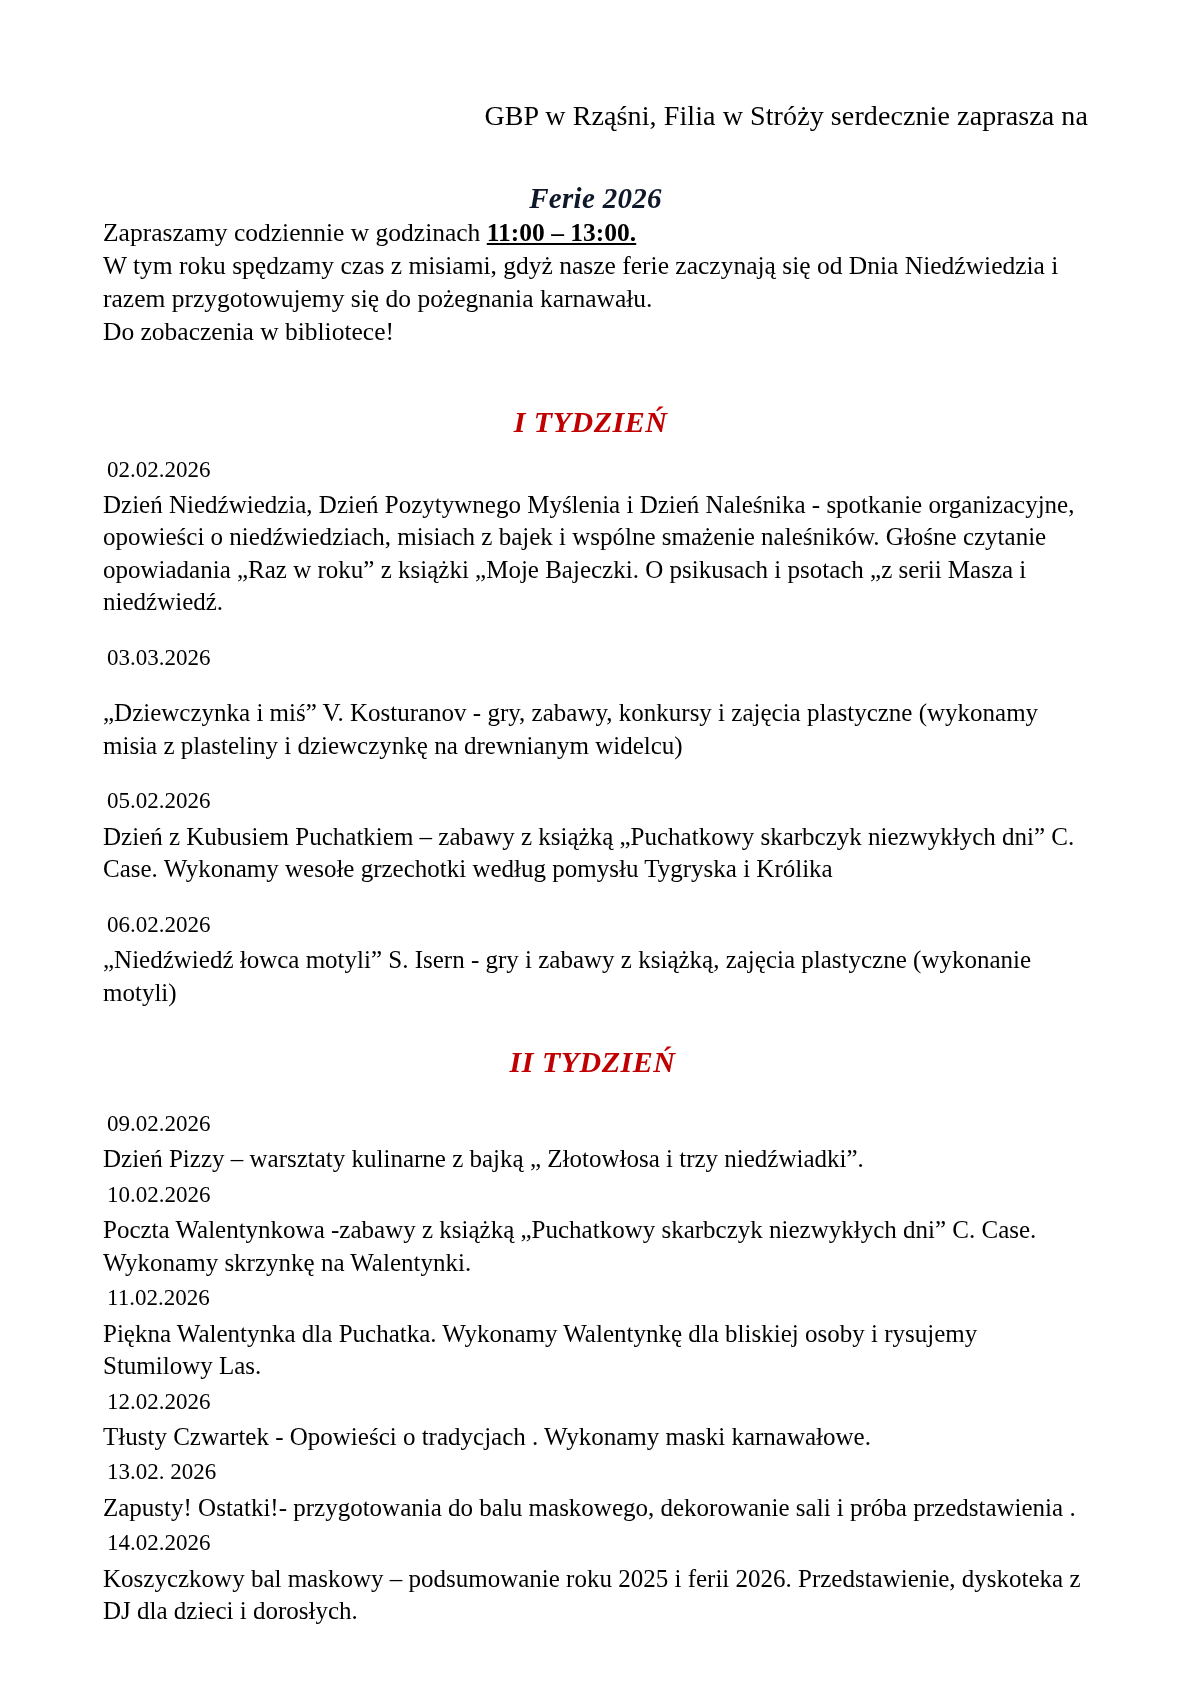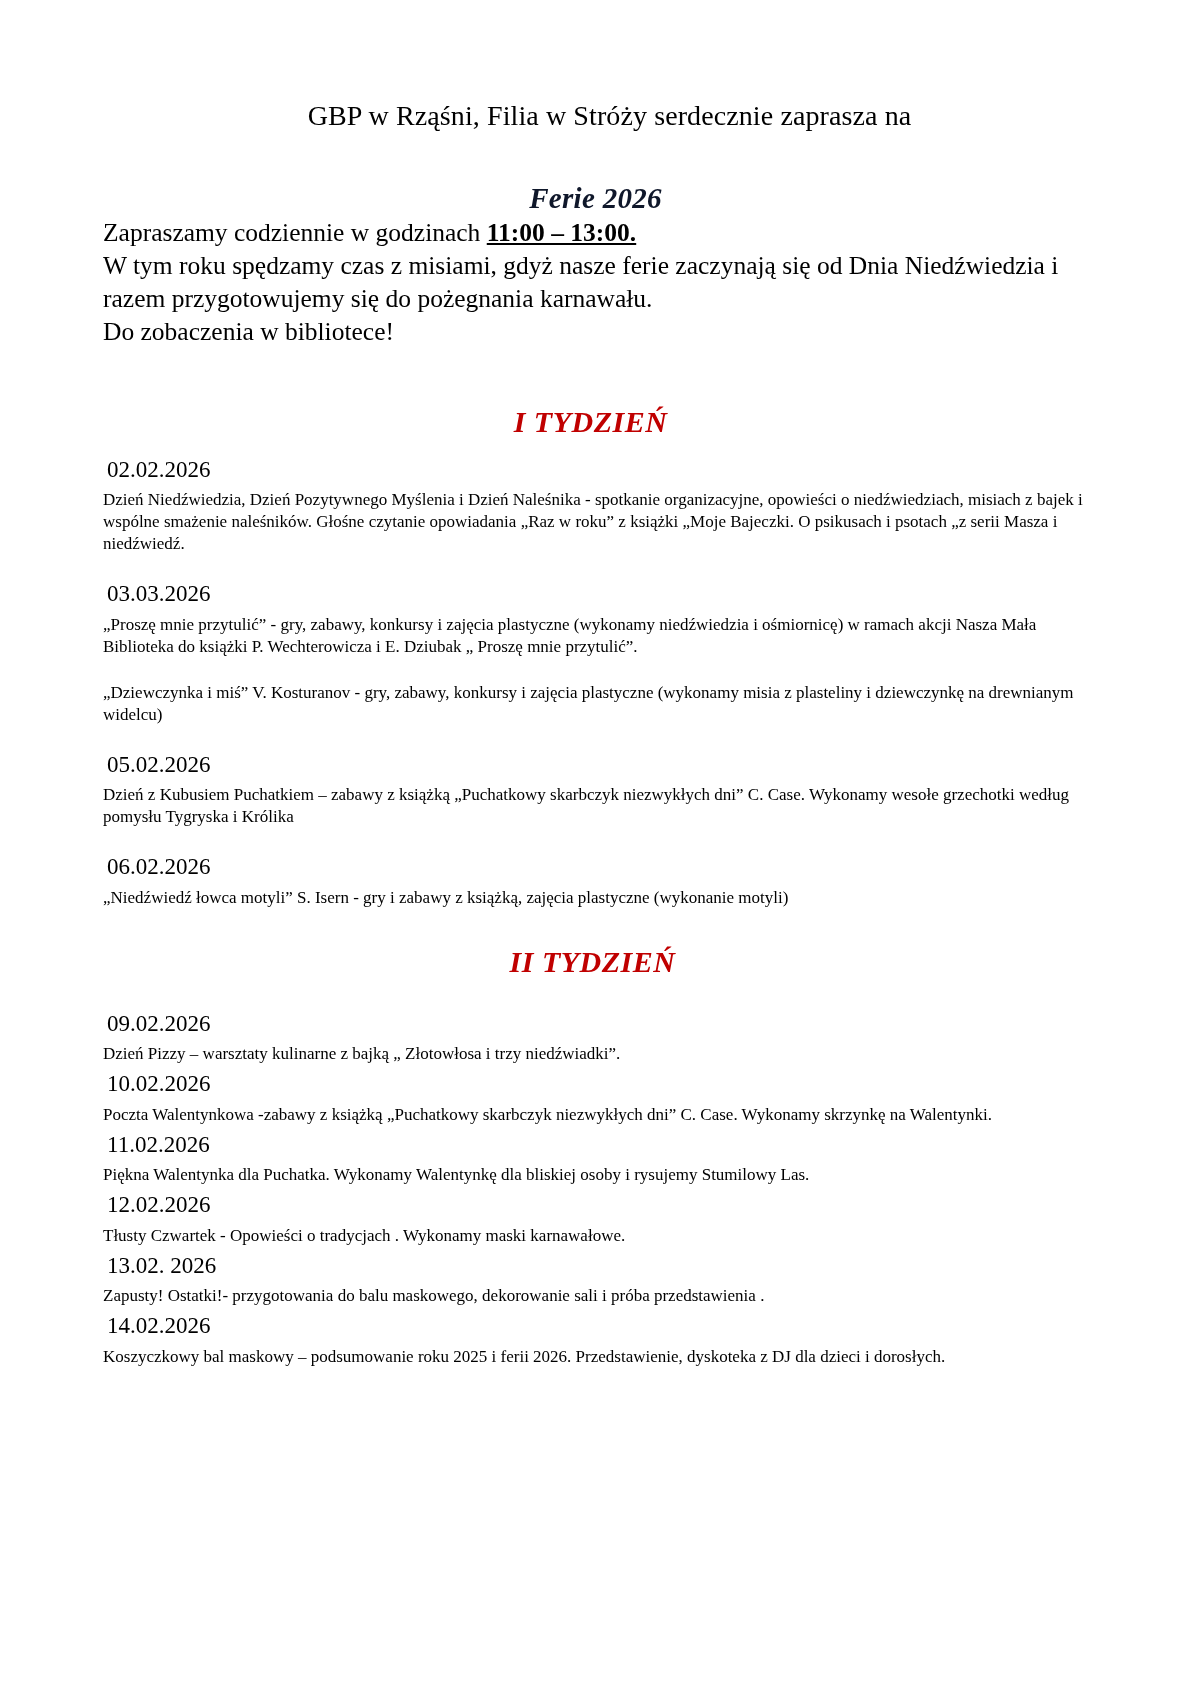--- a/index.html
+++ b/index.html
@@ -22,21 +22,21 @@
   }
   .content {
     position: absolute;
     left: 103px;
     top: 98px;
     width: 985px;
   }
 
   
   .doc-title {
-    text-align: center;
+    text-align: right;
     font-size: 28px;
     line-height: 1.25;
     margin: 0 0 0 0;
     padding-left: 28px;
     font-weight: 400;
     letter-spacing: 0.1px;
   }
 
   .event-title {
     text-align: center;
@@ -80,21 +80,21 @@
   }
   .entry {
     margin: 0;
   }
   .entry .date {
     font-size: 23px;
     line-height: 1.32;
     margin: 4px;
   }
   .entry .desc {
-    font-size: 17px;
+    font-size: 25px;
     line-height: 1.30;
     margin: 0;
     text-align: left;
   }
   .entry.gap { margin-top: 24px; }
   .entry.tight { margin-top: 0; }
 
   .block-week1 { margin-top: 16px; }
   .block-week2 { margin-top: 30px; }
 </style>
@@ -116,21 +116,20 @@
 
     <h3 class="week-heading first">I TYDZIEŃ</h3>
 
     <div class="entries block-week1">
       <div class="entry">
         <p class="date">02.02.2026</p>
         <p class="desc"> Dzień Niedźwiedzia, Dzień Pozytywnego Myślenia i Dzień Naleśnika - spotkanie organizacyjne, opowieści o niedźwiedziach, misiach  z bajek i wspólne smażenie naleśników. Głośne czytanie opowiadania „Raz w roku”  z książki „Moje Bajeczki. O psikusach i psotach „z serii Masza i niedźwiedź.</p>
       </div>
       <div class="entry gap">
         <p class="date">03.03.2026</p>
-        <p class="desc">„Proszę mnie przytulić” -  gry, zabawy, konkursy i zajęcia plastyczne (wykonamy niedźwiedzia i ośmiornicę) w ramach akcji Nasza Mała Biblioteka do książki P. Wechterowicza i E. Dziubak „ Proszę mnie przytulić”.</p>
       </div>
       <div class="entry gap">
         <p class="desc">„Dziewczynka i miś” V. Kosturanov -  gry, zabawy, konkursy i zajęcia plastyczne (wykonamy misia z plasteliny  i dziewczynkę na drewnianym widelcu)</p>
       </div>
       <div class="entry gap">
         <p class="date">05.02.2026</p>
         <p class="desc"> Dzień z Kubusiem Puchatkiem – zabawy z książką „Puchatkowy skarbczyk niezwykłych dni” C. Case. Wykonamy wesołe grzechotki według pomysłu Tygryska i Królika</p>
       </div>
       <div class="entry gap">
         <p class="date">06.02.2026</p>

